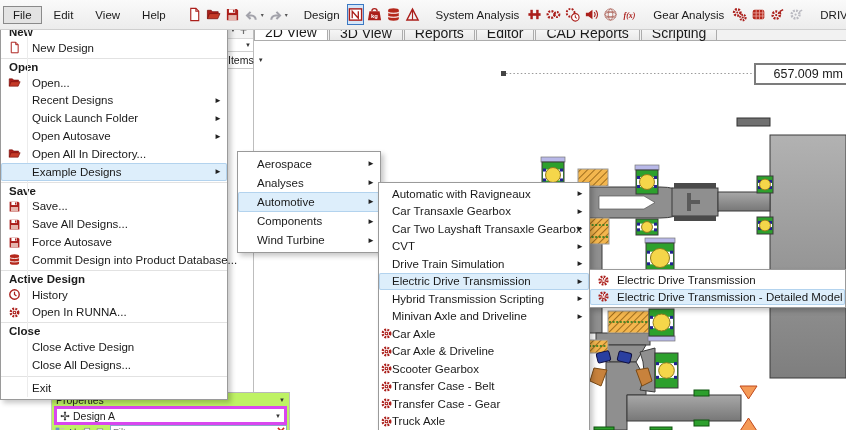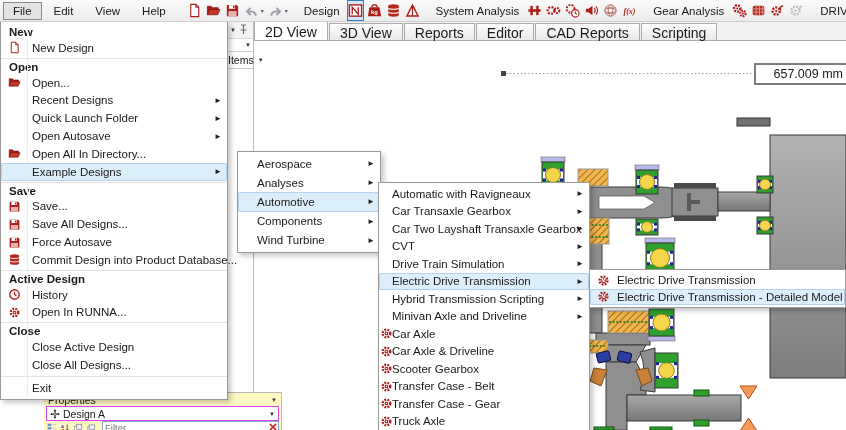--- a/index.html
+++ b/index.html
@@ -1,19 +1,19 @@
 <!DOCTYPE html>
 <html><head>
 <meta charset="utf-8">
 <style>
   html,body{margin:0;padding:0;}
   body{width:846px;height:430px;position:relative;overflow:hidden;background:#fff;
        font-family:"Liberation Sans",sans-serif;font-size:11.5px;color:#1a1a1a;}
   
-  #menubar{position:absolute;left:0;top:0;width:846px;height:22px;z-index:20;
+  #menubar{position:absolute;left:0;top:0;width:846px;height:30px;z-index:20;
     background:linear-gradient(#fafafa,#ececec);border-bottom:1px solid #cfcfcf;
     display:flex;align-items:center;padding:0 2px;box-sizing:border-box;}
   .mb-item{padding:2px 9px;margin:0 1px;border:1px solid transparent;cursor:default;}
   .mb-item.active{background:#e3e3e3;border:1px solid #8a8a8a;}
   .tb-sep{width:1px;height:16px;background:#c6c6c6;margin:0 4px;}
   .tb-gap{width:4px;}
   .tb-icon{width:19px;height:19px;display:flex;align-items:center;justify-content:center;
     border:1px solid transparent;margin:0 1px;}
   .tb-icon svg{width:15px;height:15px;}
   .tb-icon.sel{border:1px solid #3b78c3;background:#d5e6f8;}
@@ -59,25 +59,25 @@
   .s1-item{height:19.2px;padding-left:14px;}
   .s2-item{height:17.5px;}
   .s2-item .ic2{position:absolute;left:1px;width:13px;height:13px;}
   .s2-item .lbl2{padding-left:13px;white-space:nowrap;}
   .s3-item{height:16.5px;}
   .s3-item .ic2{position:absolute;left:7px;width:13px;height:13px;}
   .s3-item .lbl2{padding-left:27px;white-space:nowrap;}
   
   #dock-left-empty{position:absolute;left:0;top:392px;width:52px;height:38px;background:#fff;
     border-top:1px solid #b8b8b8;border-right:1px solid #c4c4c4;z-index:4;box-sizing:border-box;}
-  #props{position:absolute;left:44px;top:392px;width:238px;height:38px;background:#fef9c3;
+  #props{position:absolute;left:52px;top:392px;width:238px;height:38px;background:#bef264;
     border-top:1px solid #b8b8b8;border-right:1px solid #bdbdbd;z-index:4;box-sizing:border-box;font-size:10.5px;}
   #props-header{height:12px;display:flex;align-items:center;padding:1px 4px 0 4px;}
   #props-header .sp{flex:1;}
-  #design-row{height:13px;margin:0 2px;border:1px solid #d946ef;background:#fff;display:flex;align-items:center;padding:0 3px;}
+  #design-row{height:13px;margin:0 2px;border:3px solid #d946ef;background:#fff;display:flex;align-items:center;padding:0 3px;}
   #design-row .sp{flex:1;}
   #design-row svg{width:10px;height:10px;margin-right:3px;}
   #filter-row{height:11px;display:flex;align-items:center;margin:1px 2px 0 2px;gap:2px;}
   #filter-row .pt-icon{width:11px;height:11px;display:flex;align-items:center;justify-content:center;}
   #filter-row .pt-icon svg{width:10px;height:10px;}
   #filter-wrap{flex:1;height:11px;border:1px solid #8aa8c8;background:#fff;display:flex;align-items:center;margin-left:4px;}
   #filter-input{flex:1;border:none;outline:none;font-size:9.5px;height:9px;padding:0 2px;
     font-family:"Liberation Sans",sans-serif;color:#333;min-width:10px;}
   #filter-x svg{width:10px;height:10px;}
 </style>

